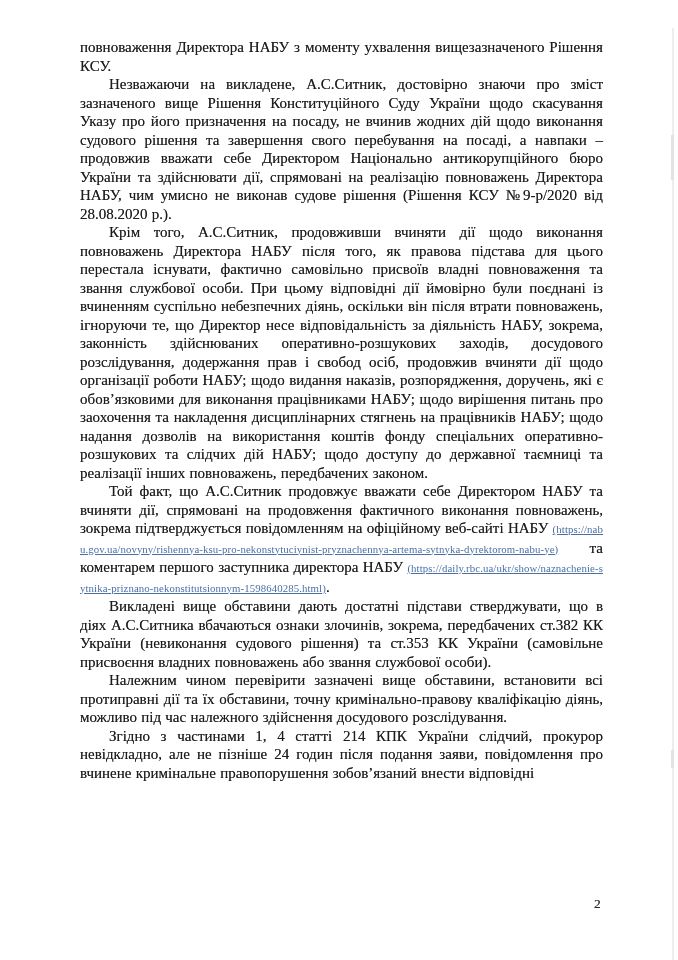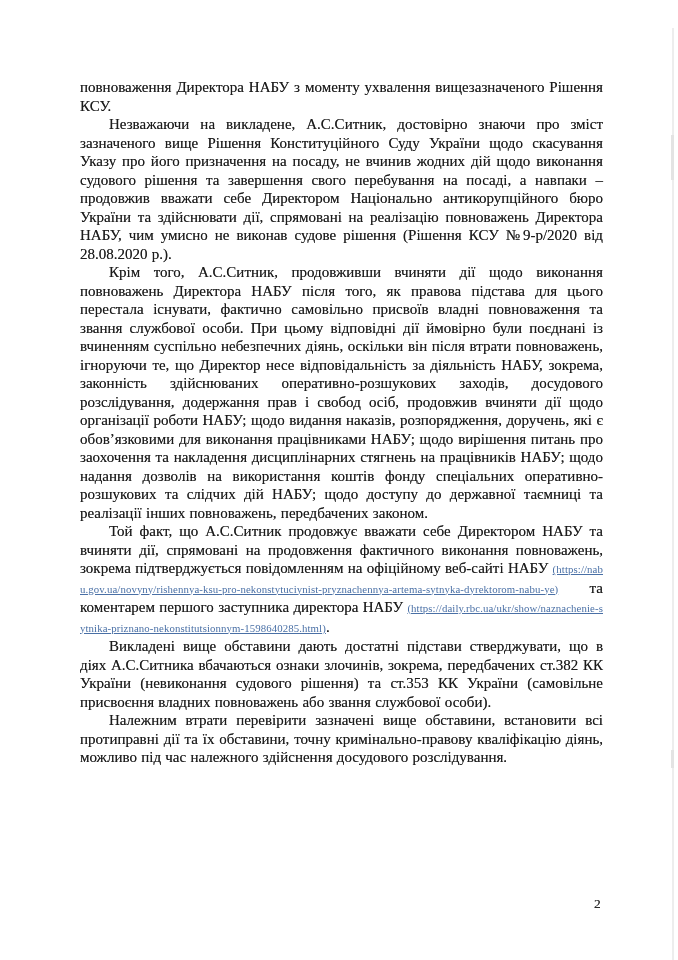--- a/index.html
+++ b/index.html
@@ -26,21 +26,20 @@
     text-align: justify;
     text-indent: 29px;
     font-size: 15px;
     line-height: 18.5px;
     color: #1c1c1c;
     text-shadow: 0 0 0.6px rgba(30,30,30,0.65);
     word-spacing: 0.5px;
   }
   .content p.no-indent {
     text-indent: 0;
-    margin-top: 40px;
   }
   .doc-link {
     font-size: 10.8px;
     color: #4a70a6;
     text-decoration: underline;
     text-shadow: none;
     word-break: break-all;
     letter-spacing: 0.1px;
   }
   .page-number {
@@ -79,19 +78,20 @@
 </head>
 <body>
 
 <div class="page">
   <div class="content">
       <p class="no-indent"><span>повноваження Директора НАБУ з моменту ухвалення вищезазначеного Рішення КСУ.</span></p>
       <p><span>Незважаючи на викладене, А.С.Ситник, достовірно знаючи про зміст зазначеного вище Рішення Конституційного Суду України щодо скасування Указу про його призначення на посаду, не вчинив жодних дій щодо виконання судового рішення та завершення свого перебування на посаді, а навпаки – продовжив вважати себе Директором Національно антикорупційного бюро України та здійснювати дії, спрямовані на реалізацію повноважень Директора НАБУ, чим умисно не виконав судове рішення (Рішення КСУ №9-р/2020 від 28.08.2020 р.).</span></p>
       <p><span>Крім того, А.С.Ситник, продовживши вчиняти дії щодо виконання повноважень Директора НАБУ після того, як правова підстава для цього перестала існувати, фактично самовільно присвоїв владні повноваження та звання службової особи. При цьому відповідні дії ймовірно були поєднані із вчиненням суспільно небезпечних діянь, оскільки він після втрати повноважень, ігноруючи те, що Директор несе відповідальність за діяльність НАБУ, зокрема, законність здійснюваних оперативно-розшукових заходів, досудового розслідування, додержання прав і свобод осіб, продовжив вчиняти дії щодо організації роботи НАБУ; щодо видання наказів, розпорядження, доручень, які є обов’язковими для виконання працівниками НАБУ; щодо вирішення питань про заохочення та накладення дисциплінарних стягнень на працівників НАБУ; щодо надання дозволів на використання коштів фонду спеціальних оперативно-розшукових та слідчих дій НАБУ; щодо доступу до державної таємниці та реалізації інших повноважень, передбачених законом.</span></p>
       <p><span>Той факт, що А.С.Ситник продовжує вважати себе Директором НАБУ та вчиняти дії, спрямовані на продовження фактичного виконання повноважень, зокрема підтверджується повідомленням на офіційному веб-сайті НАБУ </span><a href="#" class="doc-link">(https://nabu.gov.ua/novyny/rishennya-ksu-pro-nekonstytuciynist-pryznachennya-artema-sytnyka-dyrektorom-nabu-ye)</a><span> та коментарем першого заступника директора НАБУ </span><a href="#" class="doc-link">(https://daily.rbc.ua/ukr/show/naznachenie-sytnika-priznano-nekonstitutsionnym-1598640285.html)</a><span>.</span></p>
       <p><span>Викладені вище обставини дають достатні підстави стверджувати, що в діях А.С.Ситника вбачаються ознаки злочинів, зокрема, передбачених ст.382 КК України (невиконання судового рішення) та ст.353 КК України (самовільне присвоєння владних повноважень або звання службової особи).</span></p>
-      <p><span>Належним втрати перевірити зазначені вище обставини, встановити всі протиправні дії та їх обставини, точну кримінально-правову кваліфікацію діянь, можливо під час належного здійснення досудового розслідування.</span></p>
+      <p><span>Належним чином перевірити зазначені вище обставини, встановити всі протиправні дії та їх обставини, точну кримінально-правову кваліфікацію діянь, можливо під час належного здійснення досудового розслідування.</span></p>
+      <p><span>Згідно з частинами 1, 4 статті 214 КПК України слідчий, прокурор невідкладно, але не пізніше 24 годин після подання заяви, повідомлення про вчинене кримінальне правопорушення зобов’язаний внести відповідні</span></p>
     </div>
   <div class="page-number">2</div>
   <div class="scan-edge-line"></div>
   <div class="scan-edge-tick-top"></div>
   <div class="scan-edge-tick-bottom"></div>
 </div>
 
 </body></html>

